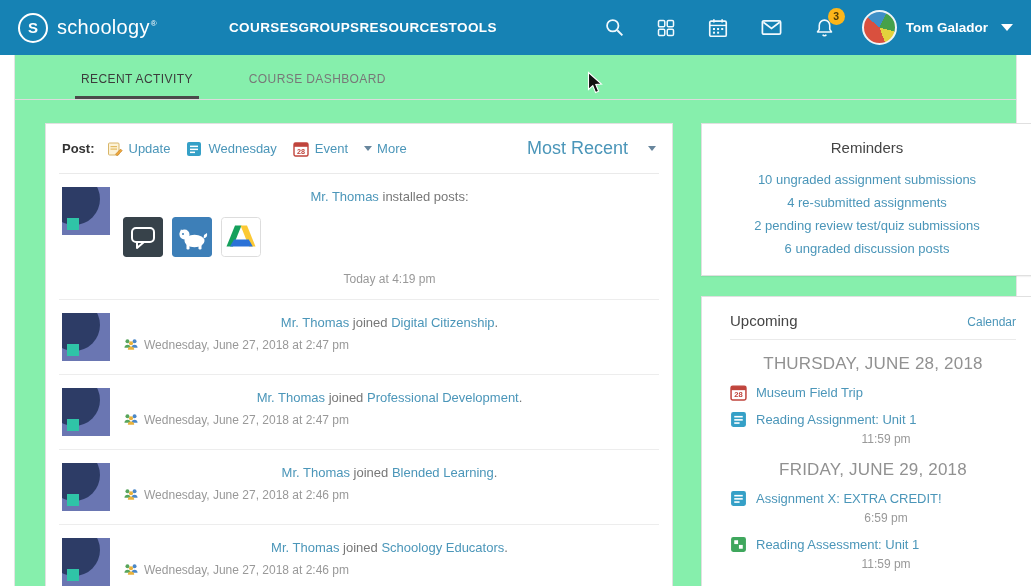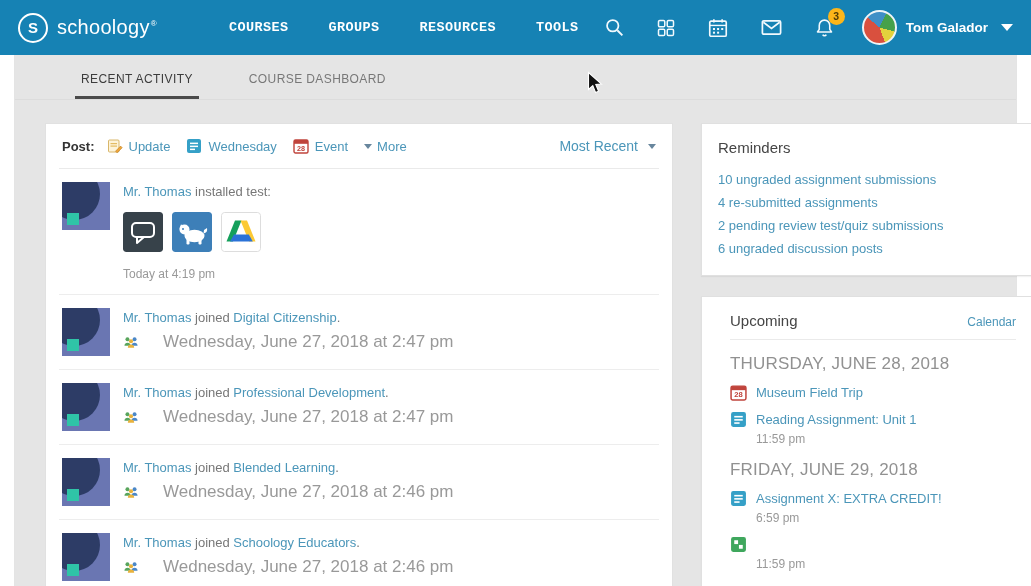--- a/index.html
+++ b/index.html
@@ -15,21 +15,21 @@
     padding:0 18px;box-sizing:border-box;
   }
   .brand{display:flex;align-items:center;gap:9px;color:#fff;cursor:pointer;}
   .logo-mark{
     width:26px;height:26px;border:2.5px solid #fff;border-radius:50%;
     display:flex;align-items:center;justify-content:center;
     font-weight:bold;font-size:15px;color:#fff;
   }
   .brand-name{font-size:20px;letter-spacing:.3px;}
   .brand-mark{font-size:8px;vertical-align:super;margin-left:1px;}
-  .nav-links{display:flex;gap:40px;margin-left:72px;font-family:Liberation Mono, monospace;}
+  .nav-links{display:flex;margin-left:72px;}
   .nav-link{color:#fff;font-size:13.5px;font-weight:700;letter-spacing:.4px;}
   .nav-icons{margin-left:auto;display:flex;align-items:center;gap:31px;}
   .nav-icon{display:flex;align-items:center;position:relative;}
   .badge{
     position:absolute;top:-9px;right:-10px;background:#fcb61a;color:#4e3b06;
     width:17px;height:17px;border-radius:50%;font-size:10.5px;font-weight:bold;
     display:flex;align-items:center;justify-content:center;
   }
   .nav-user{display:flex;align-items:center;gap:9px;margin-left:27px;cursor:pointer;}
   .user-avatar{
@@ -37,22 +37,22 @@
     background:conic-gradient(from 200deg,#d9503e 0 110deg,#3f8fc6 110deg 185deg,#46a14a 185deg 265deg,#e3d23d 265deg 320deg,#d9503e 320deg 360deg);
   }
   .user-name{color:#fff;font-size:13.5px;font-weight:600;}
   .chev-down{
     width:0;height:0;border-left:6px solid transparent;border-right:6px solid transparent;
     border-top:7px solid #fff;margin-left:4px;
   }
 
   
   .content-wrap{
-    margin:0 14px;height:531px;box-sizing:border-box;background:#e5e5e5;
-    border-left:1px solid #e4e4e4;border-right:1px solid #e4e4e4;
+    margin:0 14px;height:531px;box-sizing:border-box;background:#86efac;
+    border-left:1px solid #e4e4e4;border-right:1px solid #e4e4e4;text-align:center;
   }
   .tab-bar{display:flex;padding-left:60px;border-bottom:1px solid #dcdcdc;}
   .tab{
     font-size:12px;letter-spacing:.4px;color:#787878;padding:17px 6px 13px;
     margin-right:44px;cursor:pointer;
   }
   .tab.active{color:#3c3c3c;border-bottom:3px solid #4a4a4a;padding-bottom:10px;}
 
   .main{display:flex;gap:28px;padding:23px 14px 0 30px;align-items:flex-start;}
 
@@ -64,36 +64,36 @@
   .composer{
     display:flex;align-items:center;padding:14px 3px;font-size:13px;
     border-bottom:1px solid #eaeaea;
   }
   .post-label{font-weight:bold;color:#333;margin-right:12px;}
   .composer-action{display:flex;align-items:center;gap:5px;margin-right:16px;color:#4b96b9;font-size:13px;}
   .caret{
     width:0;height:0;border-left:4px solid transparent;border-right:4px solid transparent;
     border-top:5px solid #68869d;display:inline-block;
   }
-  .sort-btn{margin-left:auto;color:#4b96b9;font-size:14px;display:flex;align-items:center;gap:10px;}
+  .sort-btn{margin-left:auto;color:#4b96b9;font-size:18px;display:flex;align-items:center;gap:20px;}
 
   .feed-item{display:flex;gap:13px;padding:13px 3px;border-bottom:1px solid #ededed;}
   .feed-item:last-child{border-bottom:none;}
   .course-avatar{width:48px;height:48px;flex:0 0 48px;background:#6a76b2;position:relative;overflow:hidden;cursor:pointer;}
   .course-avatar::before{
     content:"";position:absolute;top:-14px;left:-14px;width:52px;height:52px;
     background:#2d3c66;border-radius:50%;
   }
   .course-avatar::after{
     content:"";position:absolute;left:5px;bottom:5px;width:12px;height:12px;background:#2fc4a7;
   }
   .feed-body{flex:1;min-width:0;padding-top:2px;}
   .feed-line{font-size:13px;color:#777;}
   .feed-line a{color:#4b96b9;}
-  .feed-meta{display:flex;align-items:center;gap:23px;margin-top:7px;color:#999;font-size:17px;}
+  .feed-meta{display:flex;align-items:center;gap:4px;margin-top:7px;color:#999;font-size:12px;}
   .app-icons{display:flex;gap:9px;margin:13px 0 15px;}
   .app-tile{width:40px;height:40px;border-radius:3px;overflow:hidden;cursor:pointer;display:block;}
   .feed-time{color:#999;font-size:12px;margin-top:4px;}
 
   
   .right-col{width:332px;flex-shrink:0;}
   .side-card{
     background:#fff;border:1px solid #e0e0e0;box-shadow:0 1px 1px rgba(0,0,0,.05);
     padding:15px 16px;box-sizing:border-box;
   }
@@ -236,21 +236,21 @@
           <span>Most Recent</span>
           <span class="caret"></span>
         </a>
       </div>
 
       <div class="feed-item">
         <div class="course-avatar"></div>
         <div class="feed-body">
           <div class="feed-line">
             <a>Mr. Thomas</a>
-            <span>installed test:</span>
+            <span>installed posts:</span>
           </div>
           <div class="app-icons">
             <a class="app-tile">
               <svg width="40" height="40" viewBox="0 0 40 40">
                   <rect width="40" height="40" rx="3" fill="#37424a"></rect>
                   <rect x="9" y="11" width="22" height="14" rx="4" fill="none" stroke="#fff" stroke-width="2"></rect>
                   <path d="M14 25 v6 l7-6" fill="none" stroke="#fff" stroke-width="2" stroke-linejoin="round"></path>
                 </svg>
             </a>
             <a class="app-tile">
@@ -445,20 +445,21 @@
 
         <div class="event">
           <div class="event-head">
             <span class="evicon">
               <svg width="17" height="17" viewBox="0 0 16 16">
                   <rect x="1" y="1" width="14" height="14" rx="2" fill="#3fa75d"></rect>
                   <rect x="4" y="4" width="3.6" height="3.6" fill="#fff"></rect>
                   <rect x="8.4" y="8.4" width="3.6" height="3.6" fill="#fff"></rect>
                 </svg>
             </span>
+            <a class="event-title">Reading Assessment: Unit 1</a>
           </div>
           <div class="event-time">11:59 pm</div>
         </div>
 
       </div>
     </div>
   </div>
 </div>
 
 <div class="cursor">

